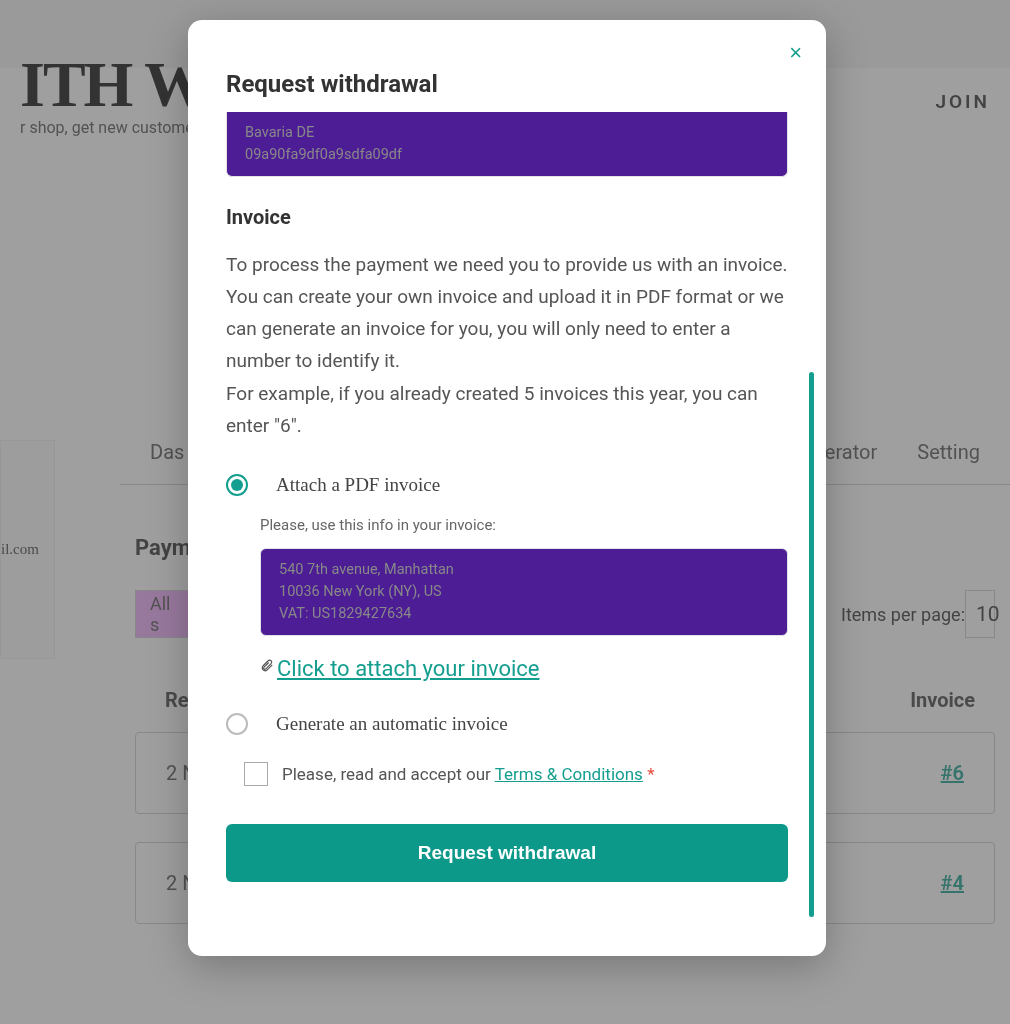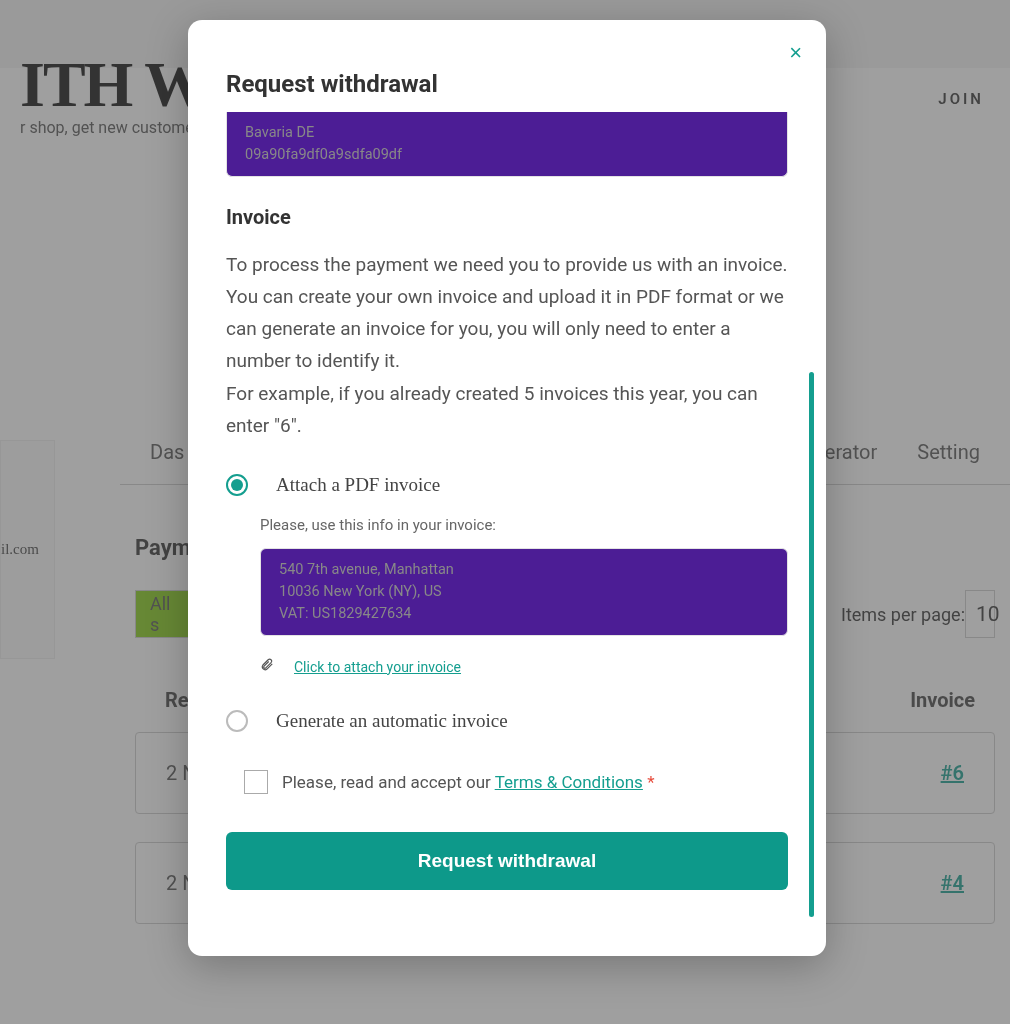--- a/index.html
+++ b/index.html
@@ -28,22 +28,22 @@
     color: #111;
     font-family: "Times New Roman", serif;
   }
   .bg-tagline {
     margin-top: -4px;
     font-size: 16px;
     color: #555;
   }
   .bg-join {
     position: absolute;
-    top: 90px; right: 26px;
-    font-size: 15px;
+    top: 90px; right: 20px;
+    font-size: 19px;
     letter-spacing: 3px;
     font-weight: 600;
     color: #333;
   }
   .bg-email {
     position: absolute;
     left: 0; top: 440px;
     background: #fafafa;
     border: 1px solid #eee;
     padding: 100px 12px 100px 0;
@@ -75,21 +75,21 @@
     display: flex;
     align-items: center;
     justify-content: space-between;
     margin: 30px 15px 0 15px;
   }
   .bg-select {
     border: 1px solid #ccc;
     padding: 8px 14px;
     font-size: 18px;
     color: #555;
-    background: #84cc16;
+    background: #f0abfc;
     width: 60px;
     height: 48px;
     display:flex; align-items:center;
   }
   .bg-ipp {
     display:flex; align-items:center; 
     font-size: 18px;
     color: #333;
   }
   .bg-ipp-box {
@@ -206,30 +206,30 @@
   }
   .radio.selected { border-color: #149e8f; }
   .radio.selected::after {
     content:""; width:12px; height:12px; border-radius:50%;
     background: #149e8f;
   }
   .radio-label { font-size: 19px; color: #444; }
   .sub-block { margin-left: 34px; margin-top: 20px; }
   .sub-text { font-size: 15px; color: #666; margin-bottom: 14px; }
   .attach-row {
-    display:flex; align-items:center; gap:20px;
+    display:flex; align-items:center; gap:3px;
     margin-top: 20px;
     color: #149e8f;
-    font-size: 14px;
+    font-size: 22px;
   }
   .attach-row a { color: #149e8f; text-decoration: underline; cursor:pointer; }
   .clip-icon { color: #666; font-size: 17px; }
   .terms-row {
     display:flex; align-items:center; gap:14px;
-    margin-top: 38px;
+    margin-top: 27px;
     margin-left: 18px;
     font-size: 17px;
     color: #555;
   }
   .checkbox {
     width: 24px; height: 24px;
     border: 1px solid #aaa;
     background:#fff;
     flex-shrink:0;
     cursor:pointer;

